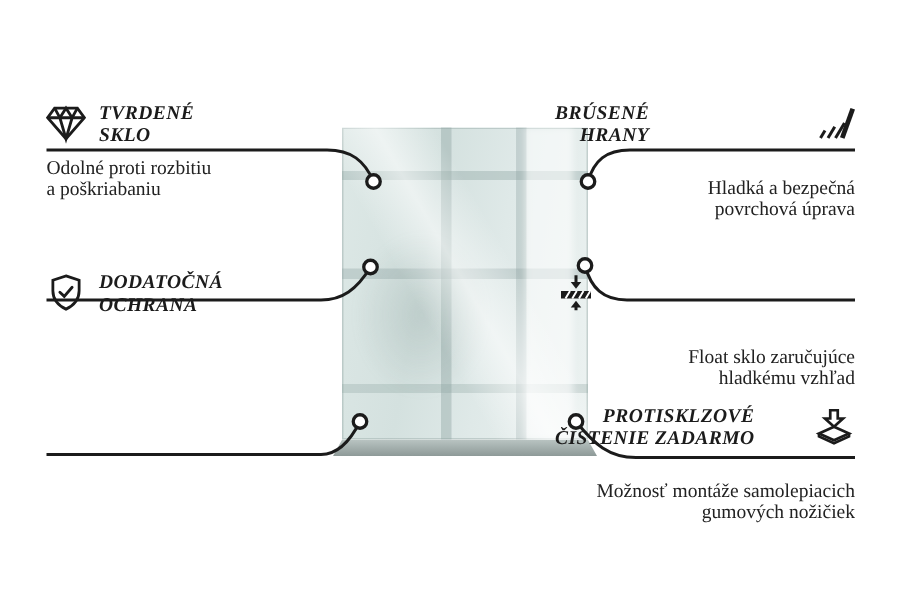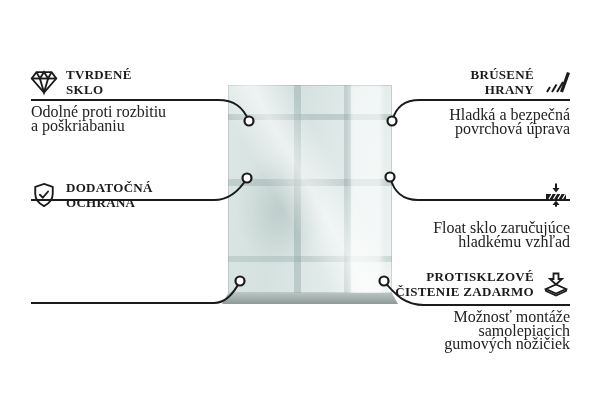--- a/index.html
+++ b/index.html
@@ -31,26 +31,26 @@
   }
   
   .connectors{position:absolute;left:0;top:0;width:600px;height:400px;pointer-events:none;}
   .connectors path{fill:none;stroke:#1b1b1b;stroke-width:2;}
   .connectors circle{fill:#ffffff;stroke:#1b1b1b;stroke-width:2.2;}
   
   .callout{position:absolute;width:200px;}
   .callout.left{left:30px;text-align:left;}
   .callout.right{right:30px;text-align:right;}
   .head{display:flex;align-items:center;gap:8px;height:32px;}
-  .callout.right .head{justify-content:flex-end;}
+  .callout.right .head{justify-content:space-between;}
   .icon{flex:0 0 auto;width:28px;height:28px;display:inline-flex;align-items:center;justify-content:center;}
   .icon svg{width:28px;height:28px;stroke:#1b1b1b;fill:none;stroke-width:1.6;stroke-linejoin:miter;}
-  .title{margin:0;font-size:13px;line-height:15px;font-weight:700;letter-spacing:.3px;white-space:pre-line;}
-  .desc{margin:7px 0 0 1px;font-size:16px;line-height:13.5px;color:#222;white-space:pre-line;}
-  .callout.right .desc{margin:10px 0 0 0;}
+  .title{margin:0;font-size:13px;line-height:15px;font-weight:700;letter-spacing:.3px;white-space:pre-line;font-style:italic;}
+  .desc{margin:7px 0 0 1px;font-size:13px;line-height:13.5px;color:#222;white-space:pre-line;}
+  .callout.right .desc{margin:20px 0 0 0;}
   .r1{top:66px;} .r2{top:179px;} .r3{top:268px;}
 </style>
 </head>
 <body>
 
 <div class="stage">
 
   <div class="glass">
     <div class="layer vbar1"></div>
     <div class="layer vbar2"></div>

